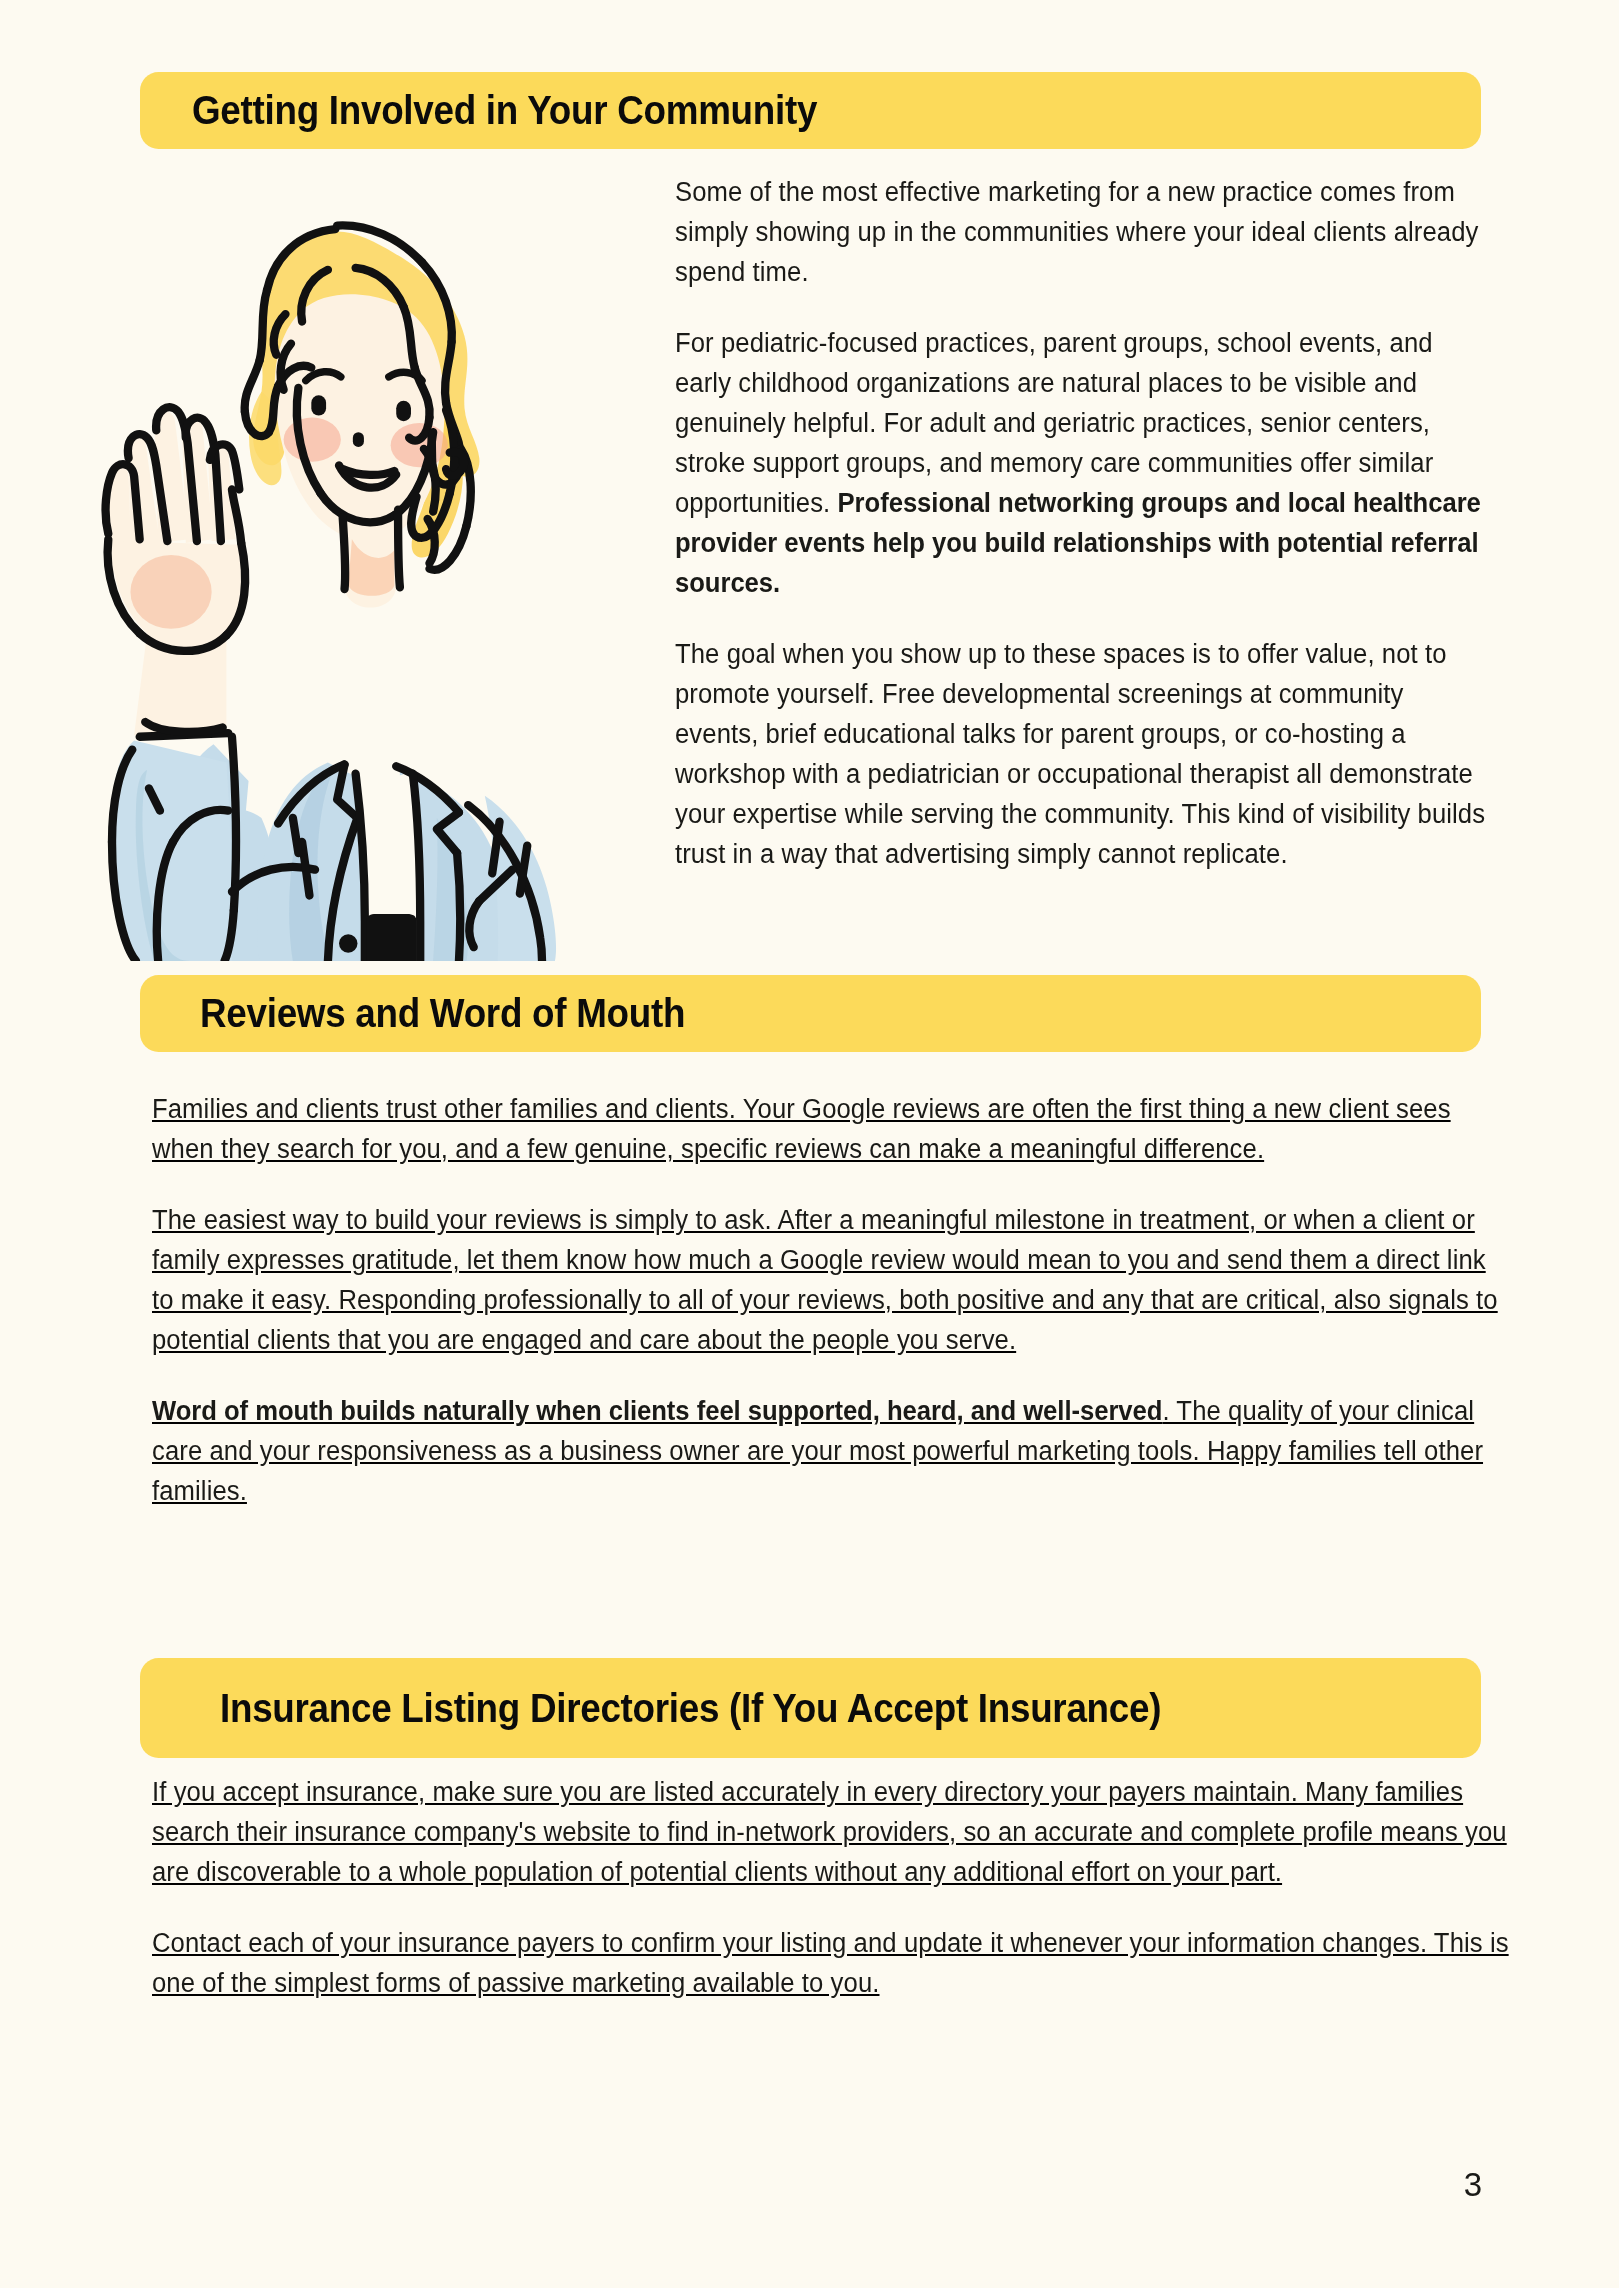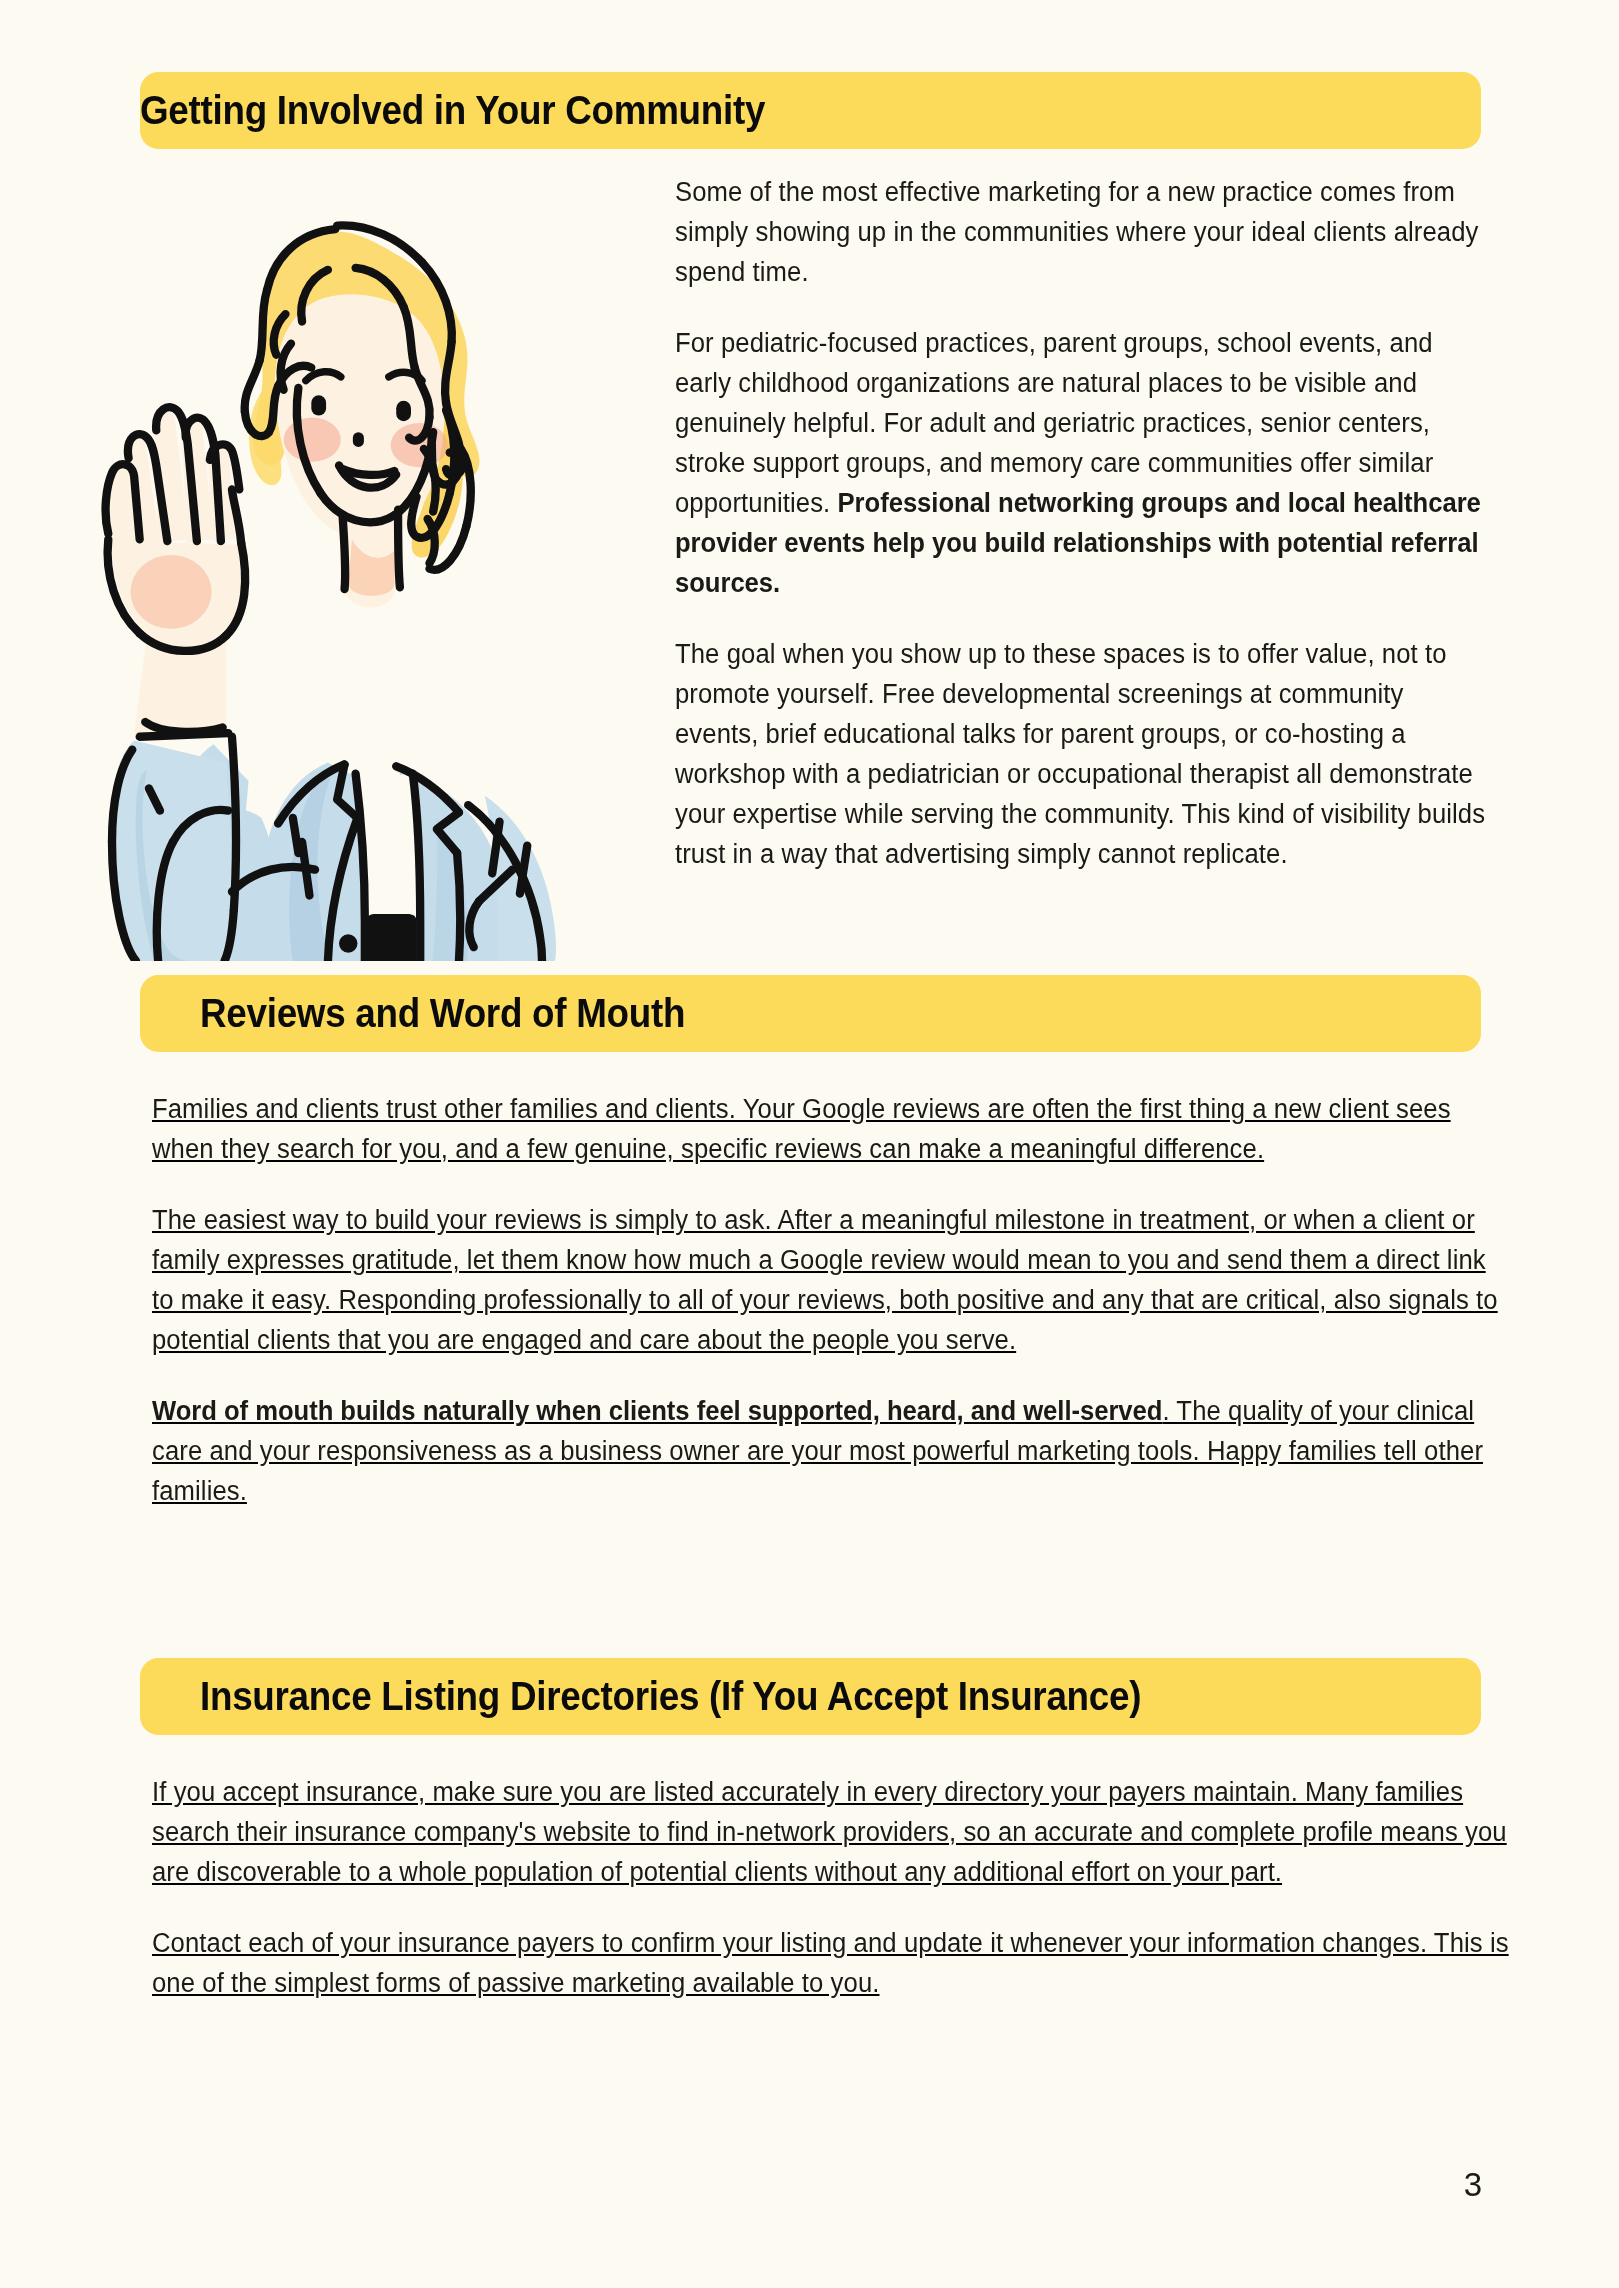--- a/index.html
+++ b/index.html
@@ -36,27 +36,27 @@
   .banner-title {
     font-family: "Liberation Sans Narrow", "Liberation Sans", sans-serif;
     font-weight: 700;
     color: #0B0B0B;
     letter-spacing: -0.3px;
     transform: scaleX(0.92);
     transform-origin: left center;
     white-space: nowrap;
   }
 
-  #banner-community { top: 72px; height: 77px; }
+  #banner-community { top: 72px; height: 77px; padding-left: 52px; }
   #banner-community .banner-title { font-size: 40px; }
 
   #banner-reviews { top: 975px; height: 77px; padding-left: 60px; }
   #banner-reviews .banner-title { font-size: 40px; }
 
-  #banner-insurance { top: 1658px; height: 77px; padding-left: 60px; }
+  #banner-insurance { top: 1658px; height: 100px; padding-left: 80px; }
   #banner-insurance .banner-title { font-size: 40px; }
 
   
   .body-text {
     font-family: "Liberation Sans Narrow", "Liberation Sans", sans-serif;
     font-size: 27px;
     line-height: 40px;
     color: #1A1A17;
     transform: scaleX(0.95);
     transform-origin: left top;

